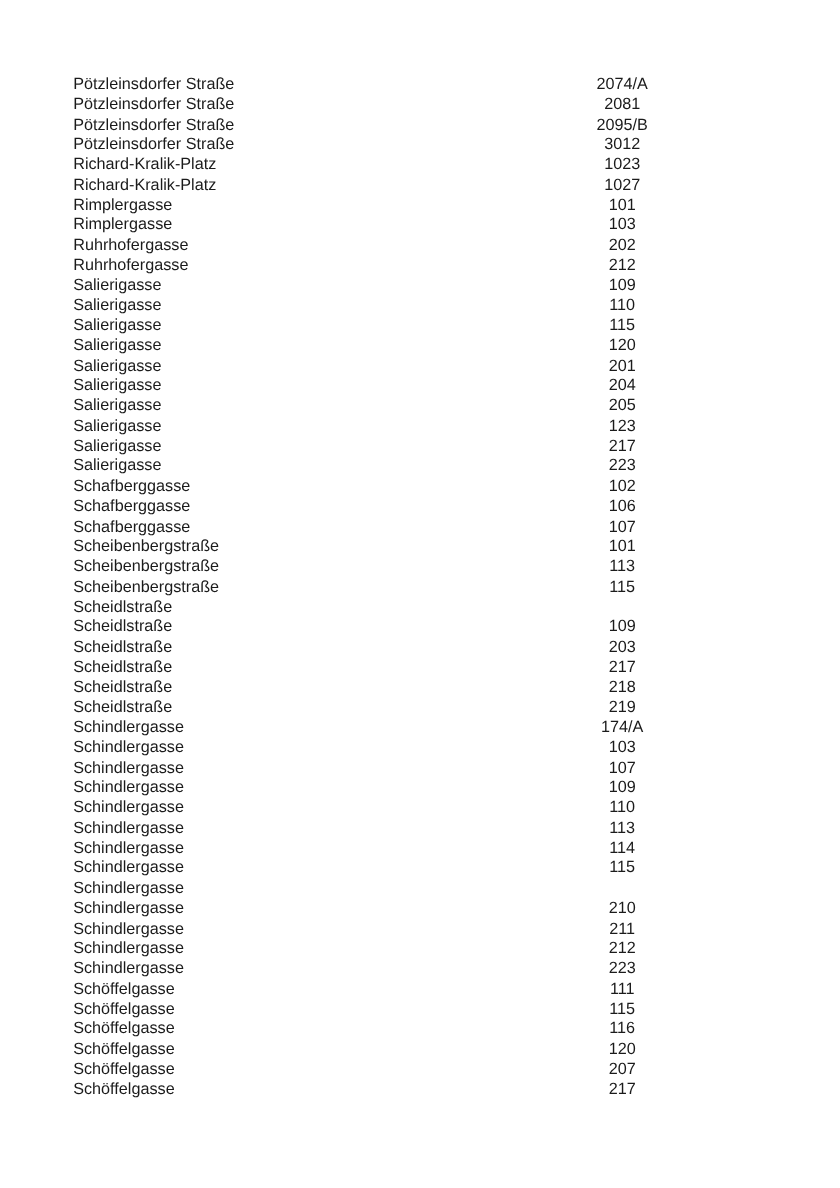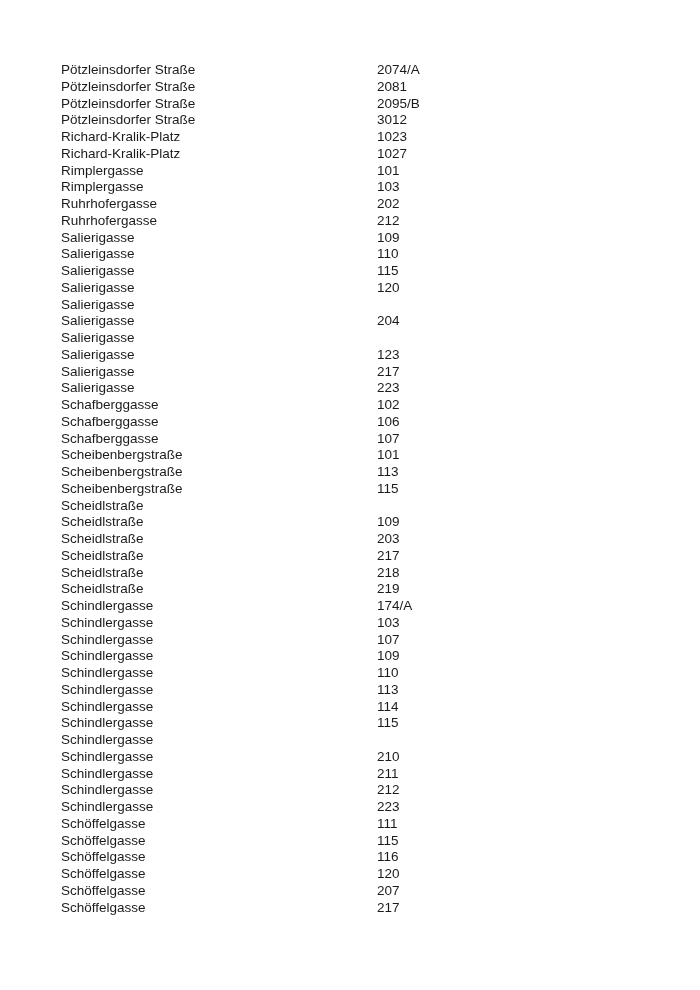--- a/index.html
+++ b/index.html
@@ -30,20 +30,21 @@
     color: #1b1b1b;
     white-space: nowrap;
   }
   .row .street {
     width: 316px;
     flex: 0 0 316px;
     overflow: hidden;
   }
   .row .number {
     flex: 1;
+    text-align: center;
   }
 </style>
 </head>
 <body>
 
 <div class="page">
   <div class="address-list" id="address-list">
       <div class="row">
         <span class="street">Pötzleinsdorfer Straße</span>
         <span class="number">2074/A</span>
@@ -95,27 +96,29 @@
       <div class="row">
         <span class="street">Salierigasse</span>
         <span class="number">115</span>
       </div>
       <div class="row">
         <span class="street">Salierigasse</span>
         <span class="number">120</span>
       </div>
       <div class="row">
         <span class="street">Salierigasse</span>
+        <span class="number">201</span>
       </div>
       <div class="row">
         <span class="street">Salierigasse</span>
         <span class="number">204</span>
       </div>
       <div class="row">
         <span class="street">Salierigasse</span>
+        <span class="number">205</span>
       </div>
       <div class="row">
         <span class="street">Salierigasse</span>
         <span class="number">123</span>
       </div>
       <div class="row">
         <span class="street">Salierigasse</span>
         <span class="number">217</span>
       </div>
       <div class="row">

